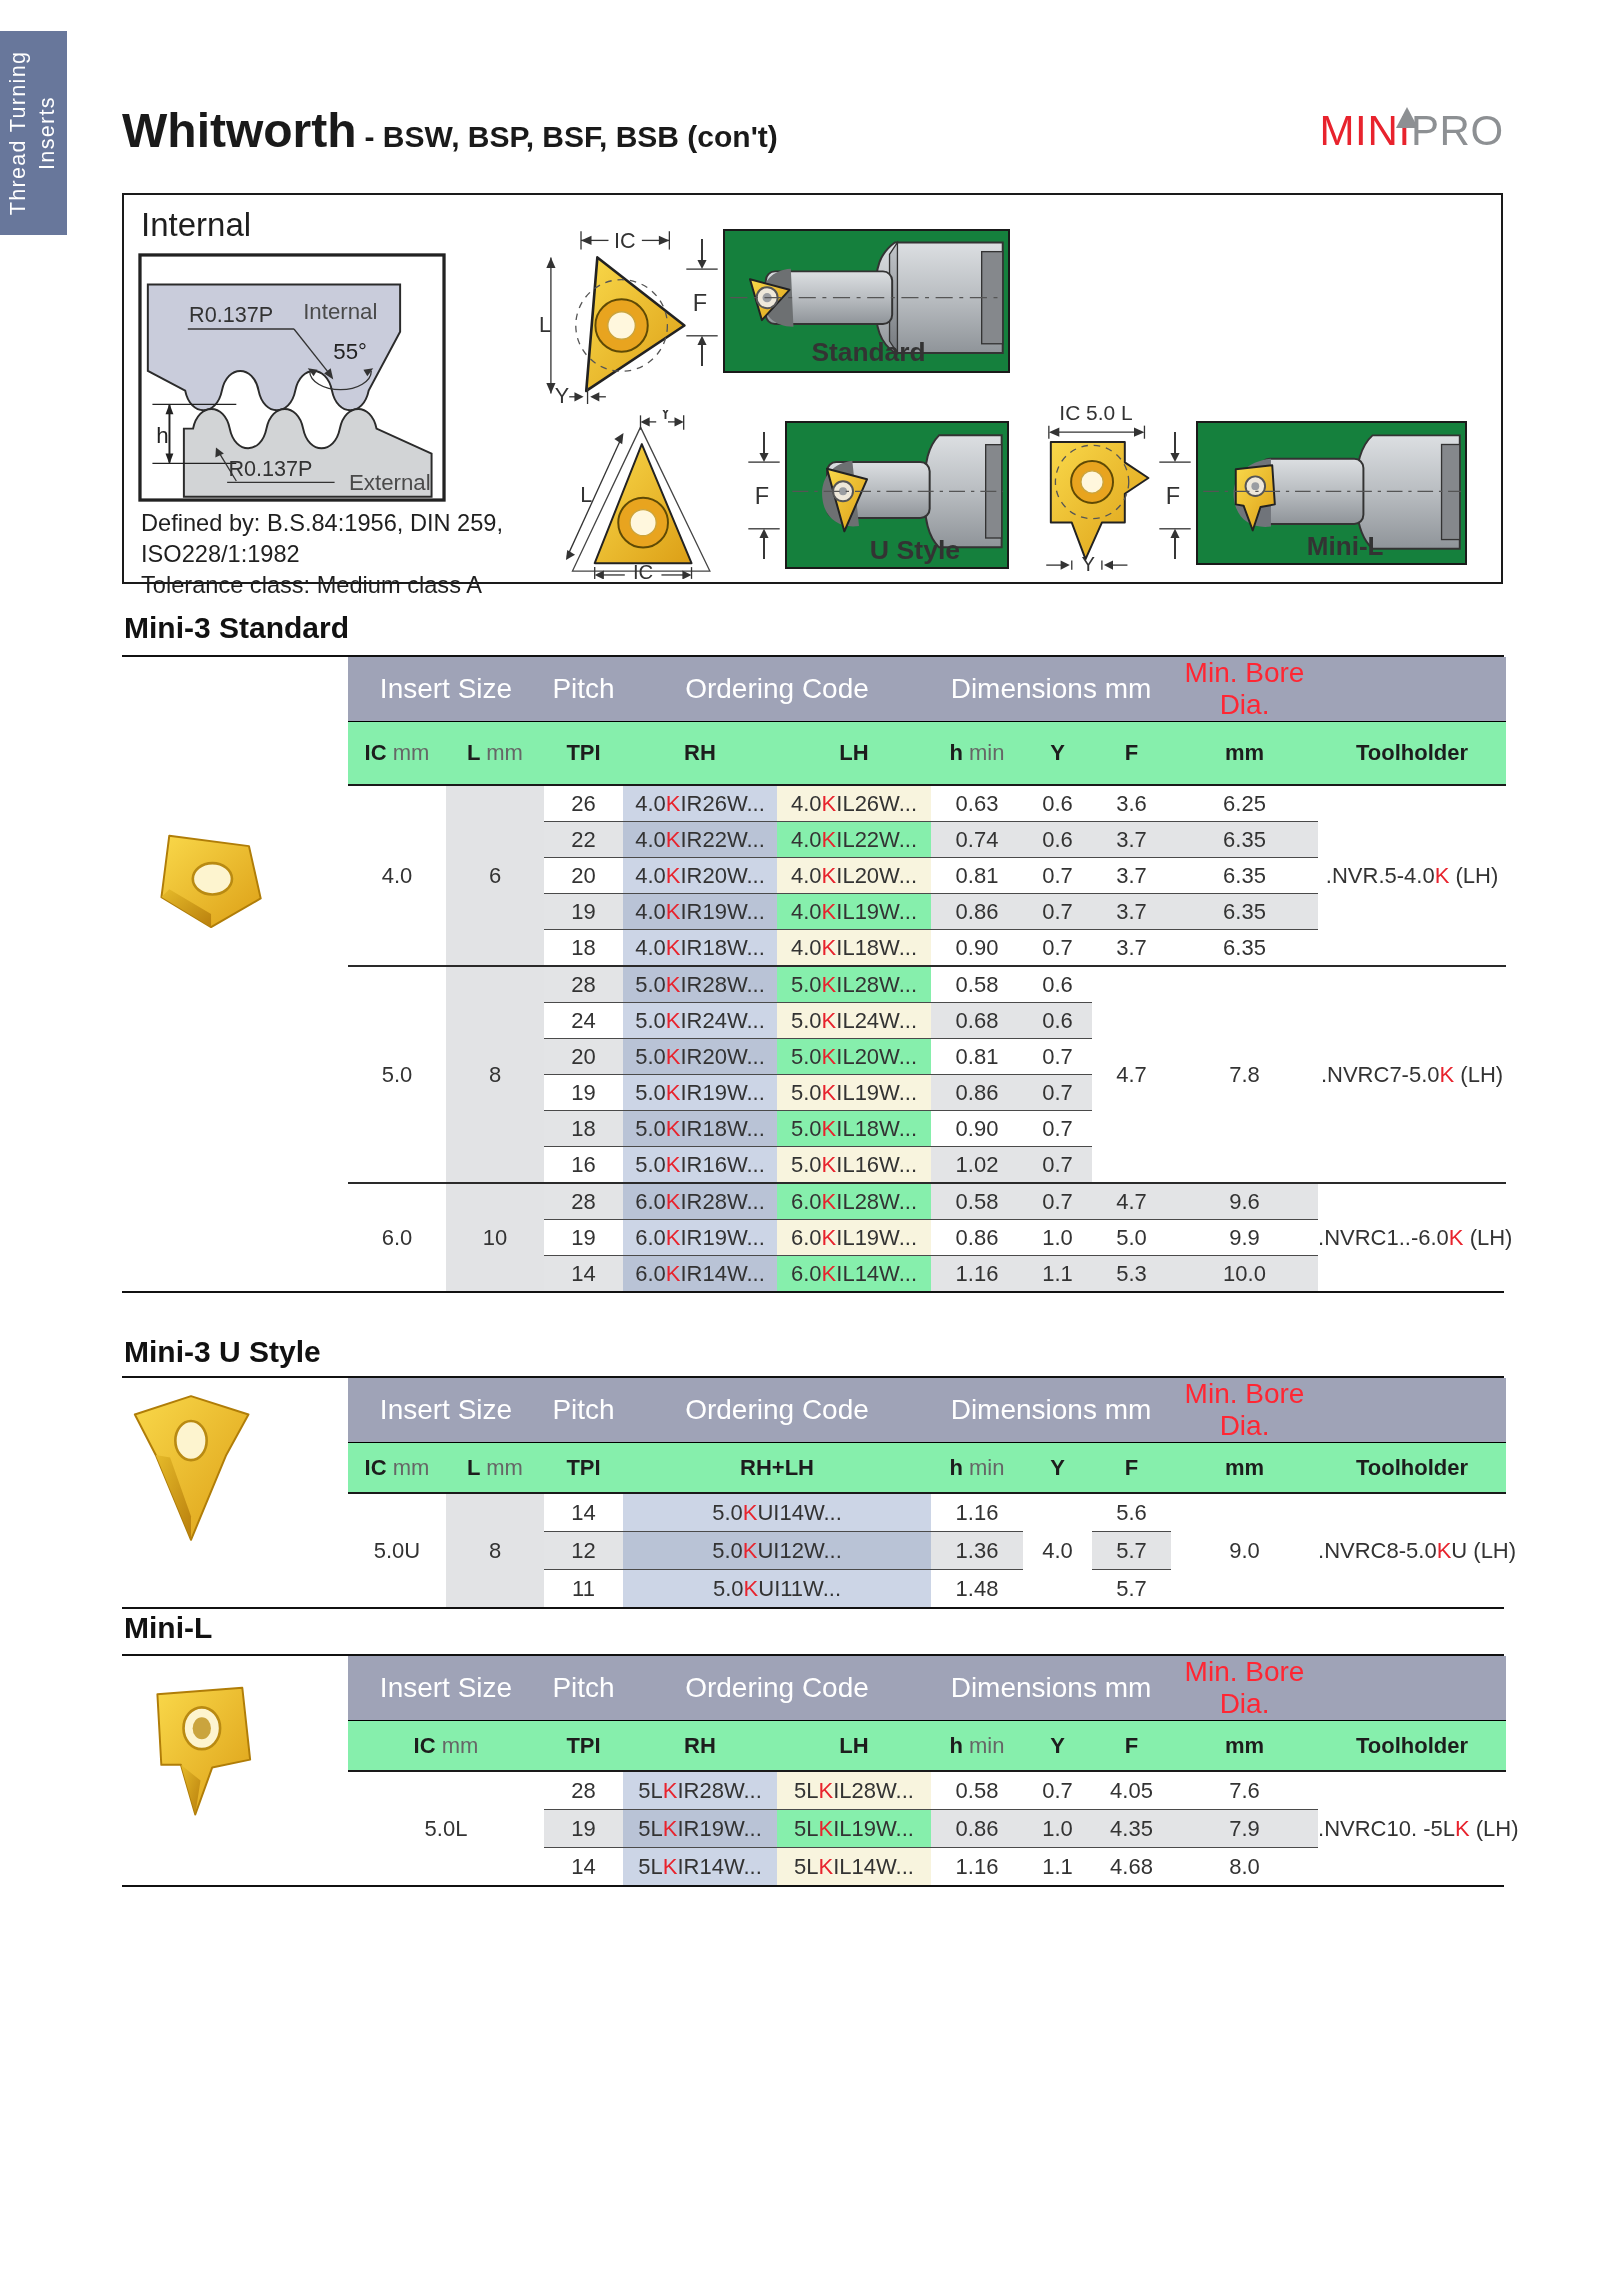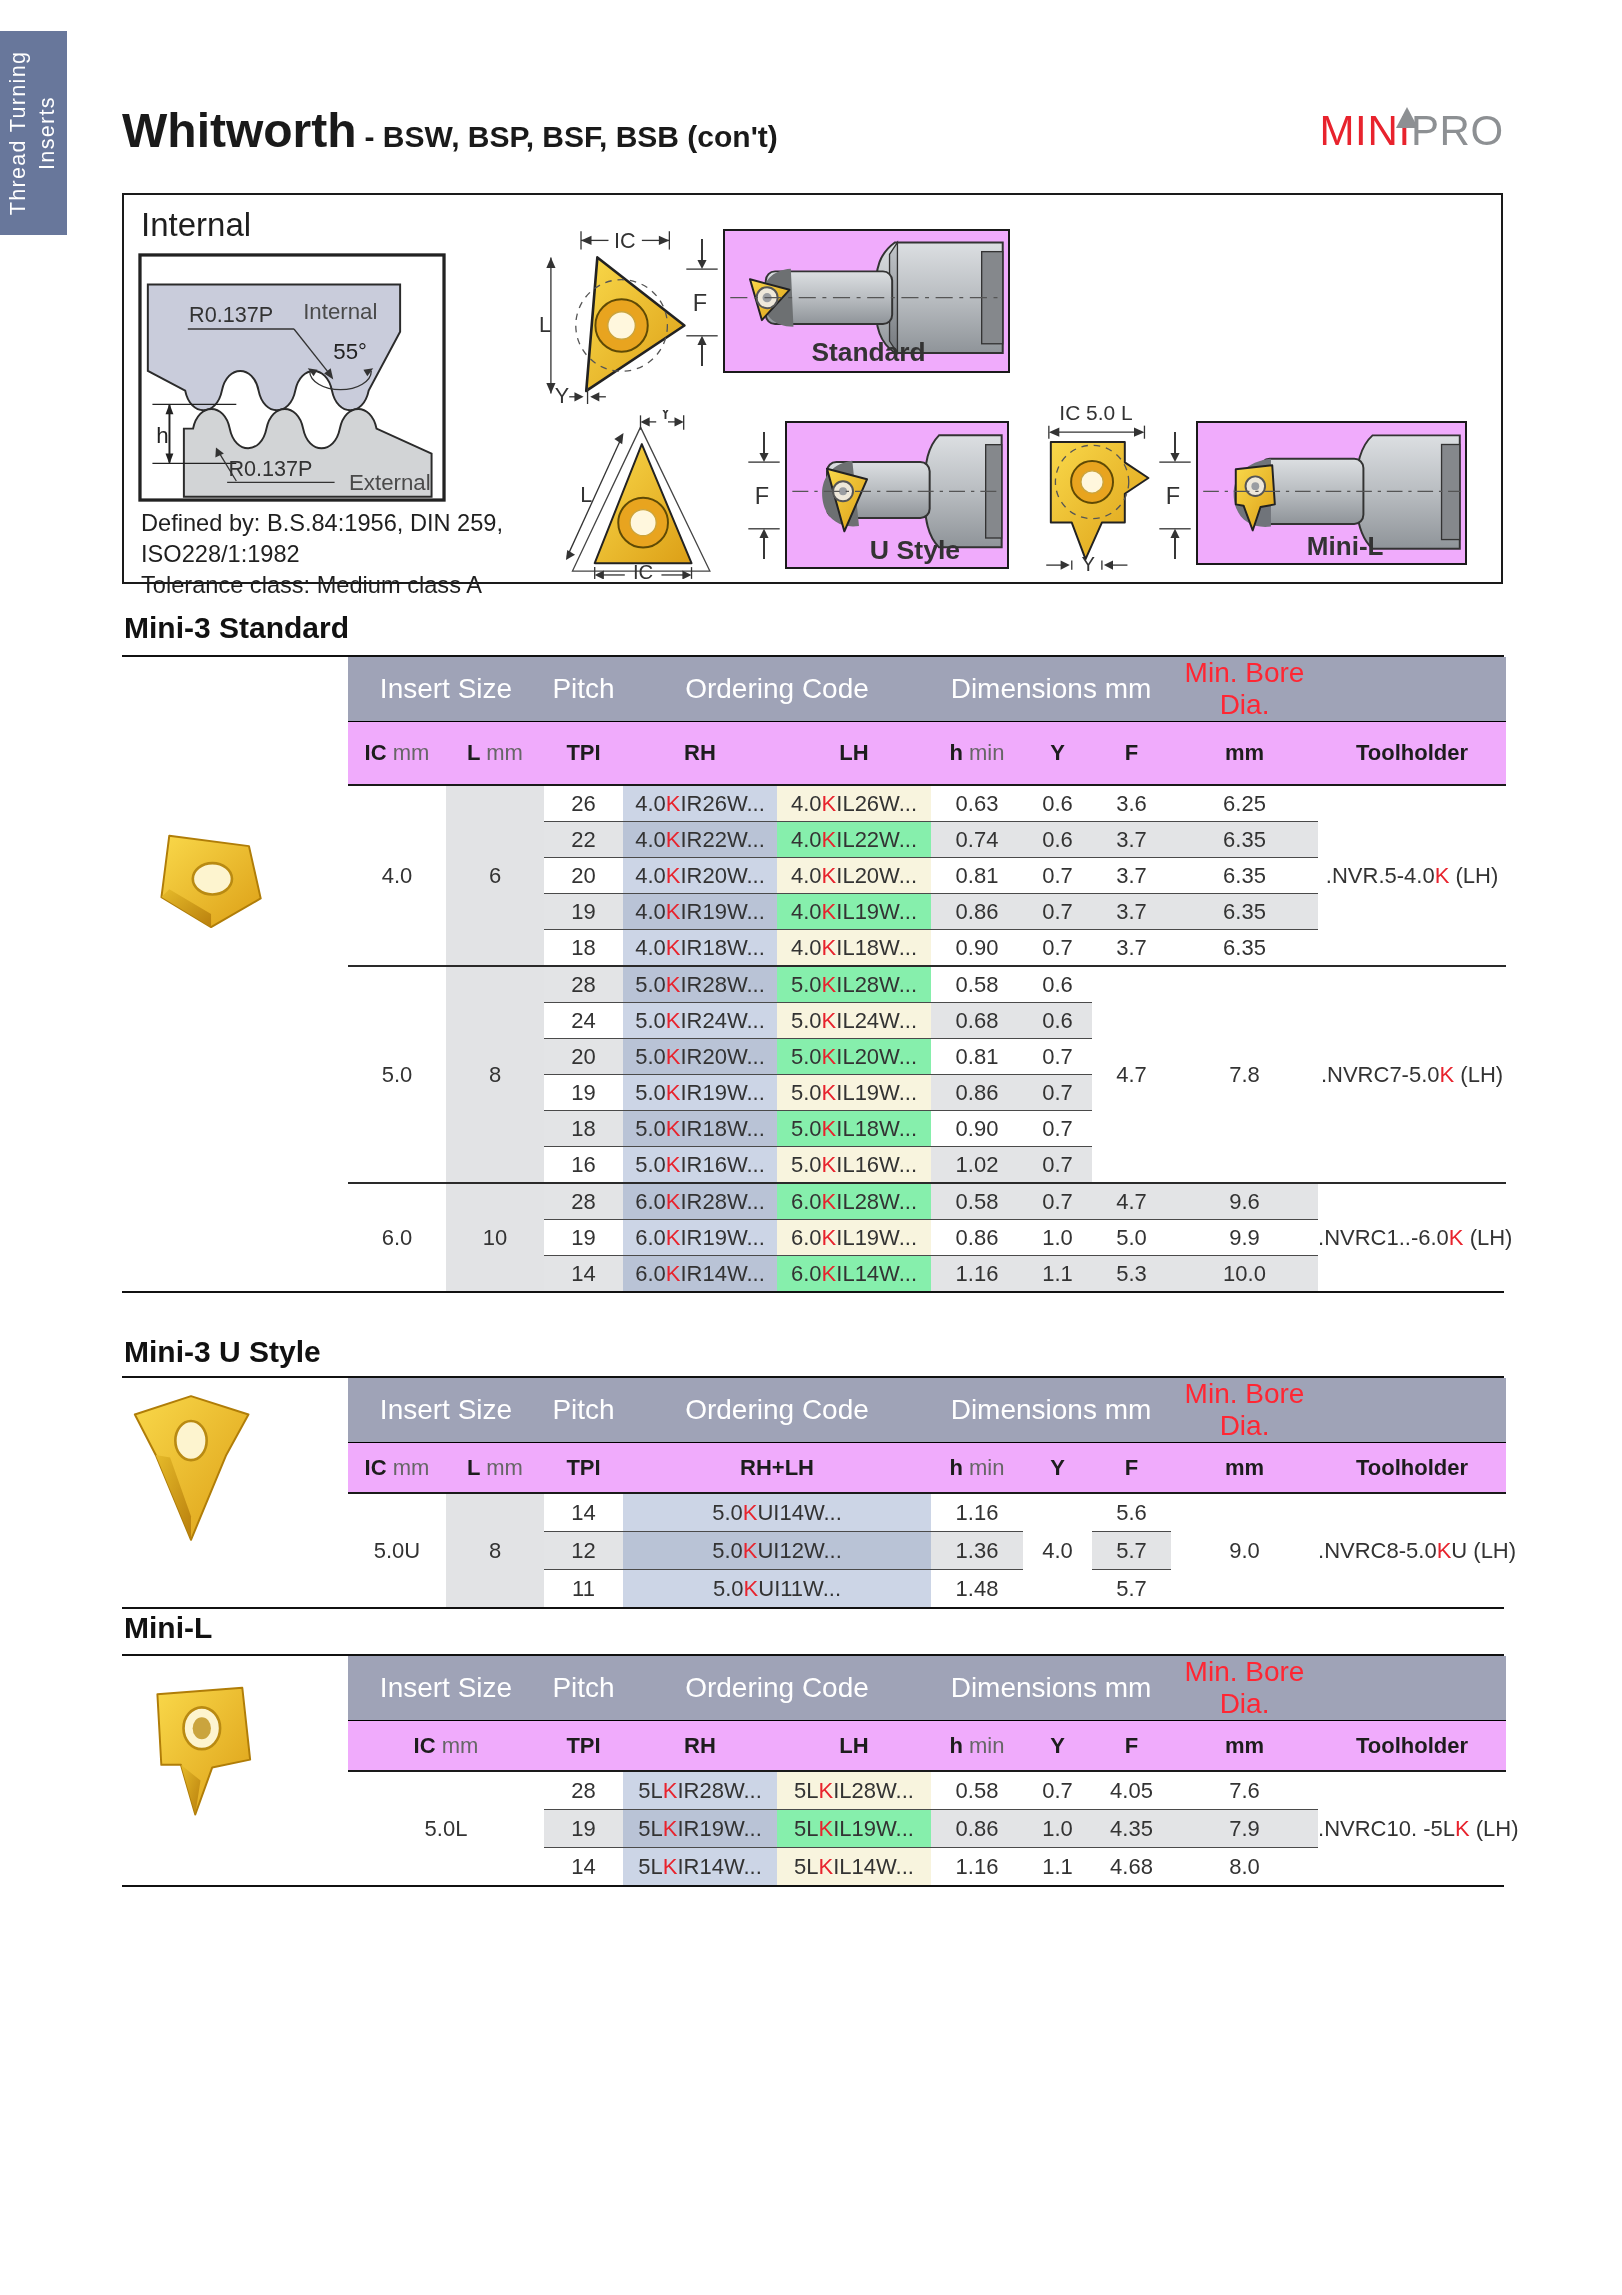--- a/index.html
+++ b/index.html
@@ -19,21 +19,21 @@
   .logo{position:absolute;right:0;top:6.5px;font-size:42px;font-weight:400;letter-spacing:0.7px;line-height:1;}
   .logo .mini{color:#e8232d;} .logo .pro{color:#8d9093;}
   .logo .tri{position:absolute;left:77px;top:-2.6px;width:0;height:0;
     border-left:11px solid transparent;border-right:11px solid transparent;border-bottom:21px solid #8d9093;}
 
   
   .internal-box{position:absolute;left:122px;top:193px;width:1377px;height:387px;border:2.6px solid #1a1a1a;background:#fff;}
   .internal-title{position:absolute;left:17px;top:10.5px;font-size:33px;color:#1f1f1f;}
   .profile-svg{position:absolute;left:14.4px;top:58px;width:308px;height:249px;}
   .defined{position:absolute;left:17px;top:313px;font-size:23.6px;line-height:31px;color:#1f1f1f;}
-  .diag-box{position:absolute;border:2.6px solid #1a1a1a;background:#f0abfc;}
+  .diag-box{position:absolute;border:2.6px solid #1a1a1a;background:#15803d;}
   .std-box{left:599px;top:34px;width:283px;height:140px;}
   .ust-box{left:661px;top:226px;width:220px;height:144px;}
   .ml-box {left:1072px;top:226px;width:267px;height:140px;}
   .ins1{position:absolute;left:411px;top:31px;width:164px;height:178px;}
   .ins2{position:absolute;left:438px;top:215px;width:157px;height:169px;}
   .ic5l{position:absolute;left:917px;top:211px;width:110px;height:165px;}
   .fdim{position:absolute;width:34px;height:139px;}
   .f1{left:561px;top:36px;} .f2{left:623px;top:229px;} .f3{left:1034px;top:229px;}
   svg text{font-family:"Liberation Sans",sans-serif;}
 
@@ -44,21 +44,21 @@
   .sec-0{top:655px;} .sec-1{top:1376px;} .sec-2{top:1654px;}
   .sec-photo{position:absolute;}
   .ph-0{left:29px;top:164px;width:128px;height:113px;}
   .ph-1{left:5.2px;top:14.4px;width:128px;height:152px;}
   .ph-2{left:22px;top:19.6px;width:113px;height:145px;}
 
   table.spec{border-collapse:collapse;table-layout:fixed;width:1156px;margin-left:226px;}
   table.spec th,table.spec td{padding:0;text-align:center;vertical-align:middle;}
   tr.gh th{background:#9fa3b7;color:#fff;font-weight:400;font-size:28px;height:39px;border-bottom:1px solid #000000;}
   tr.gh th.red{color:#ff2633;}
-  tr.sh th{background:#f0abfc;color:#1d1d1d;font-weight:700;font-size:22px;border-bottom:2.6px solid #1a1a1a;}
+  tr.sh th{background:#86efac;color:#1d1d1d;font-weight:700;font-size:22px;border-bottom:2.6px solid #1a1a1a;}
   .t0 tr.sh th{height:62px;} .t1 tr.sh th,.t2 tr.sh th{height:49px;}
   tr.sh th .small{font-weight:400;color:#666;}
   tbody td{background:#fff;color:#333;font-size:22px;border-top:1.3px solid #4a4a4a;}
   .t0 tbody td{height:35px;} .t1 tbody td,.t2 tbody td{height:37px;}
   tbody tr:first-child td{border-top:none;}
   td.gt{border-top:2.6px solid #2a2a2a;}
   td.colL{background:#e2e3e5;}
   td.rh{background:#ccd5e6;} td.rh.st{background:#b9c3d6;}
   td.lh{background:#f8f4de;} td.lh.st{background:#86efac;}
   td.st{background:#e3e4e6;}

